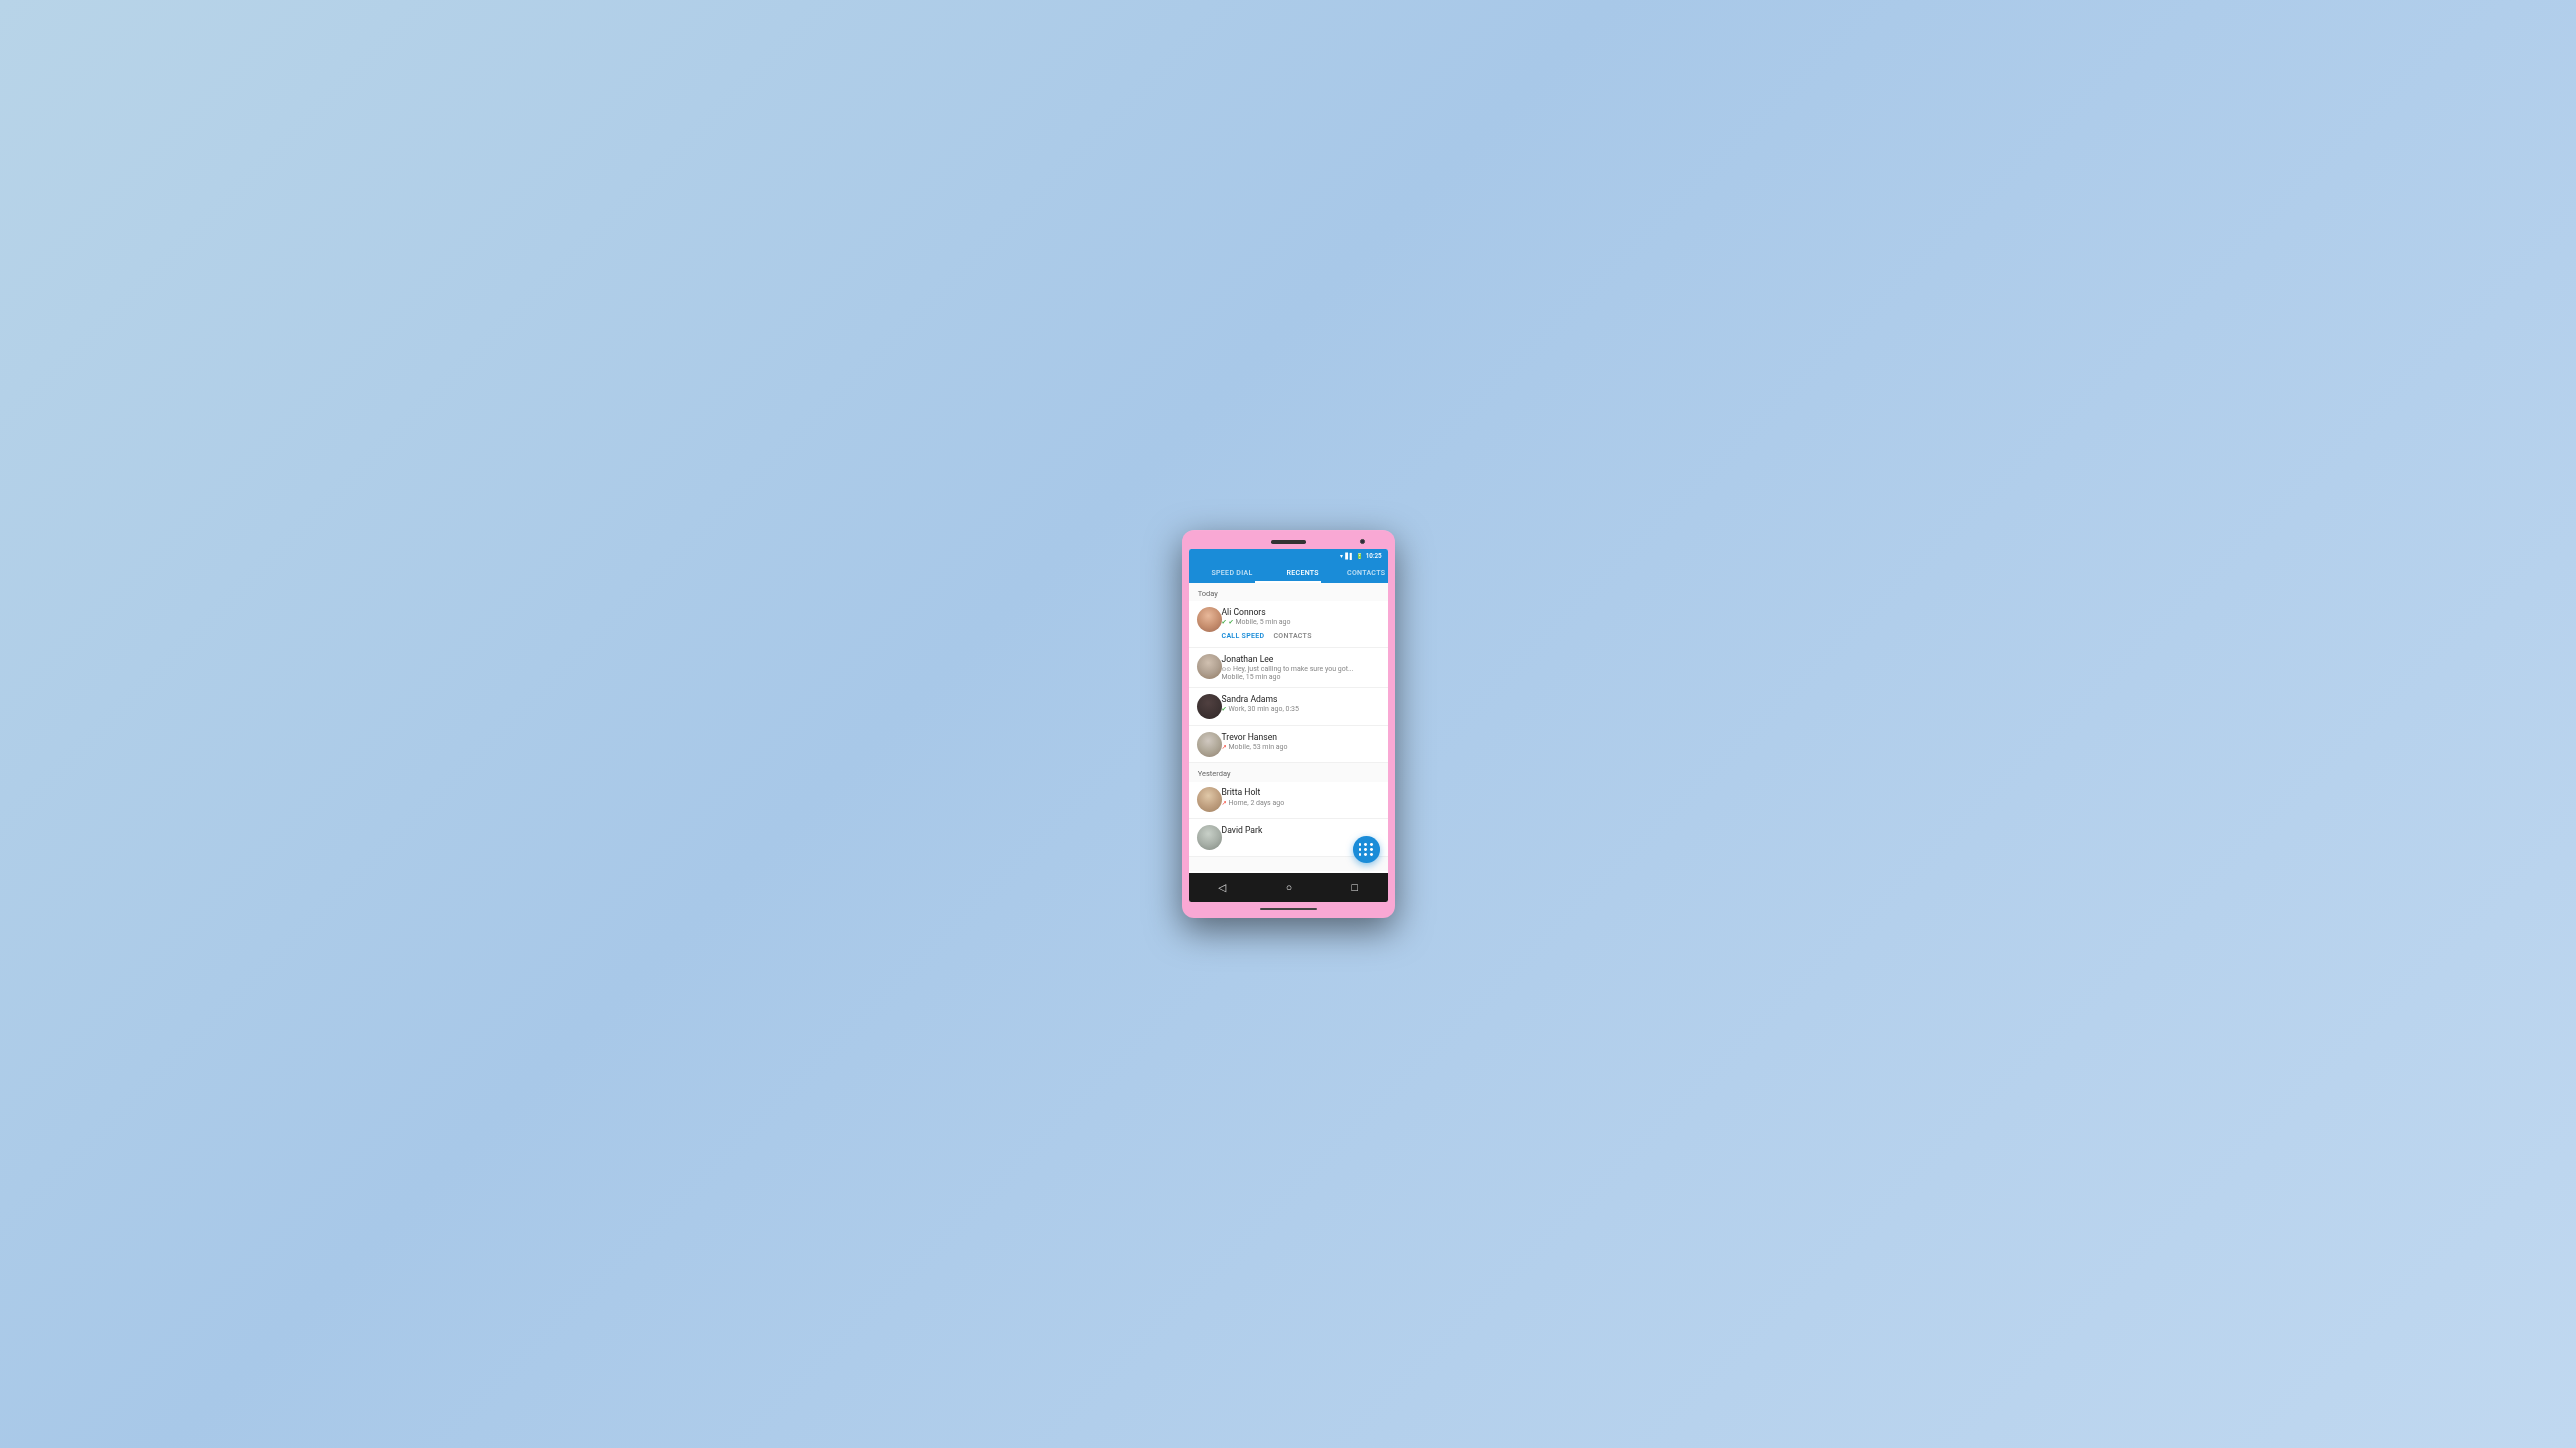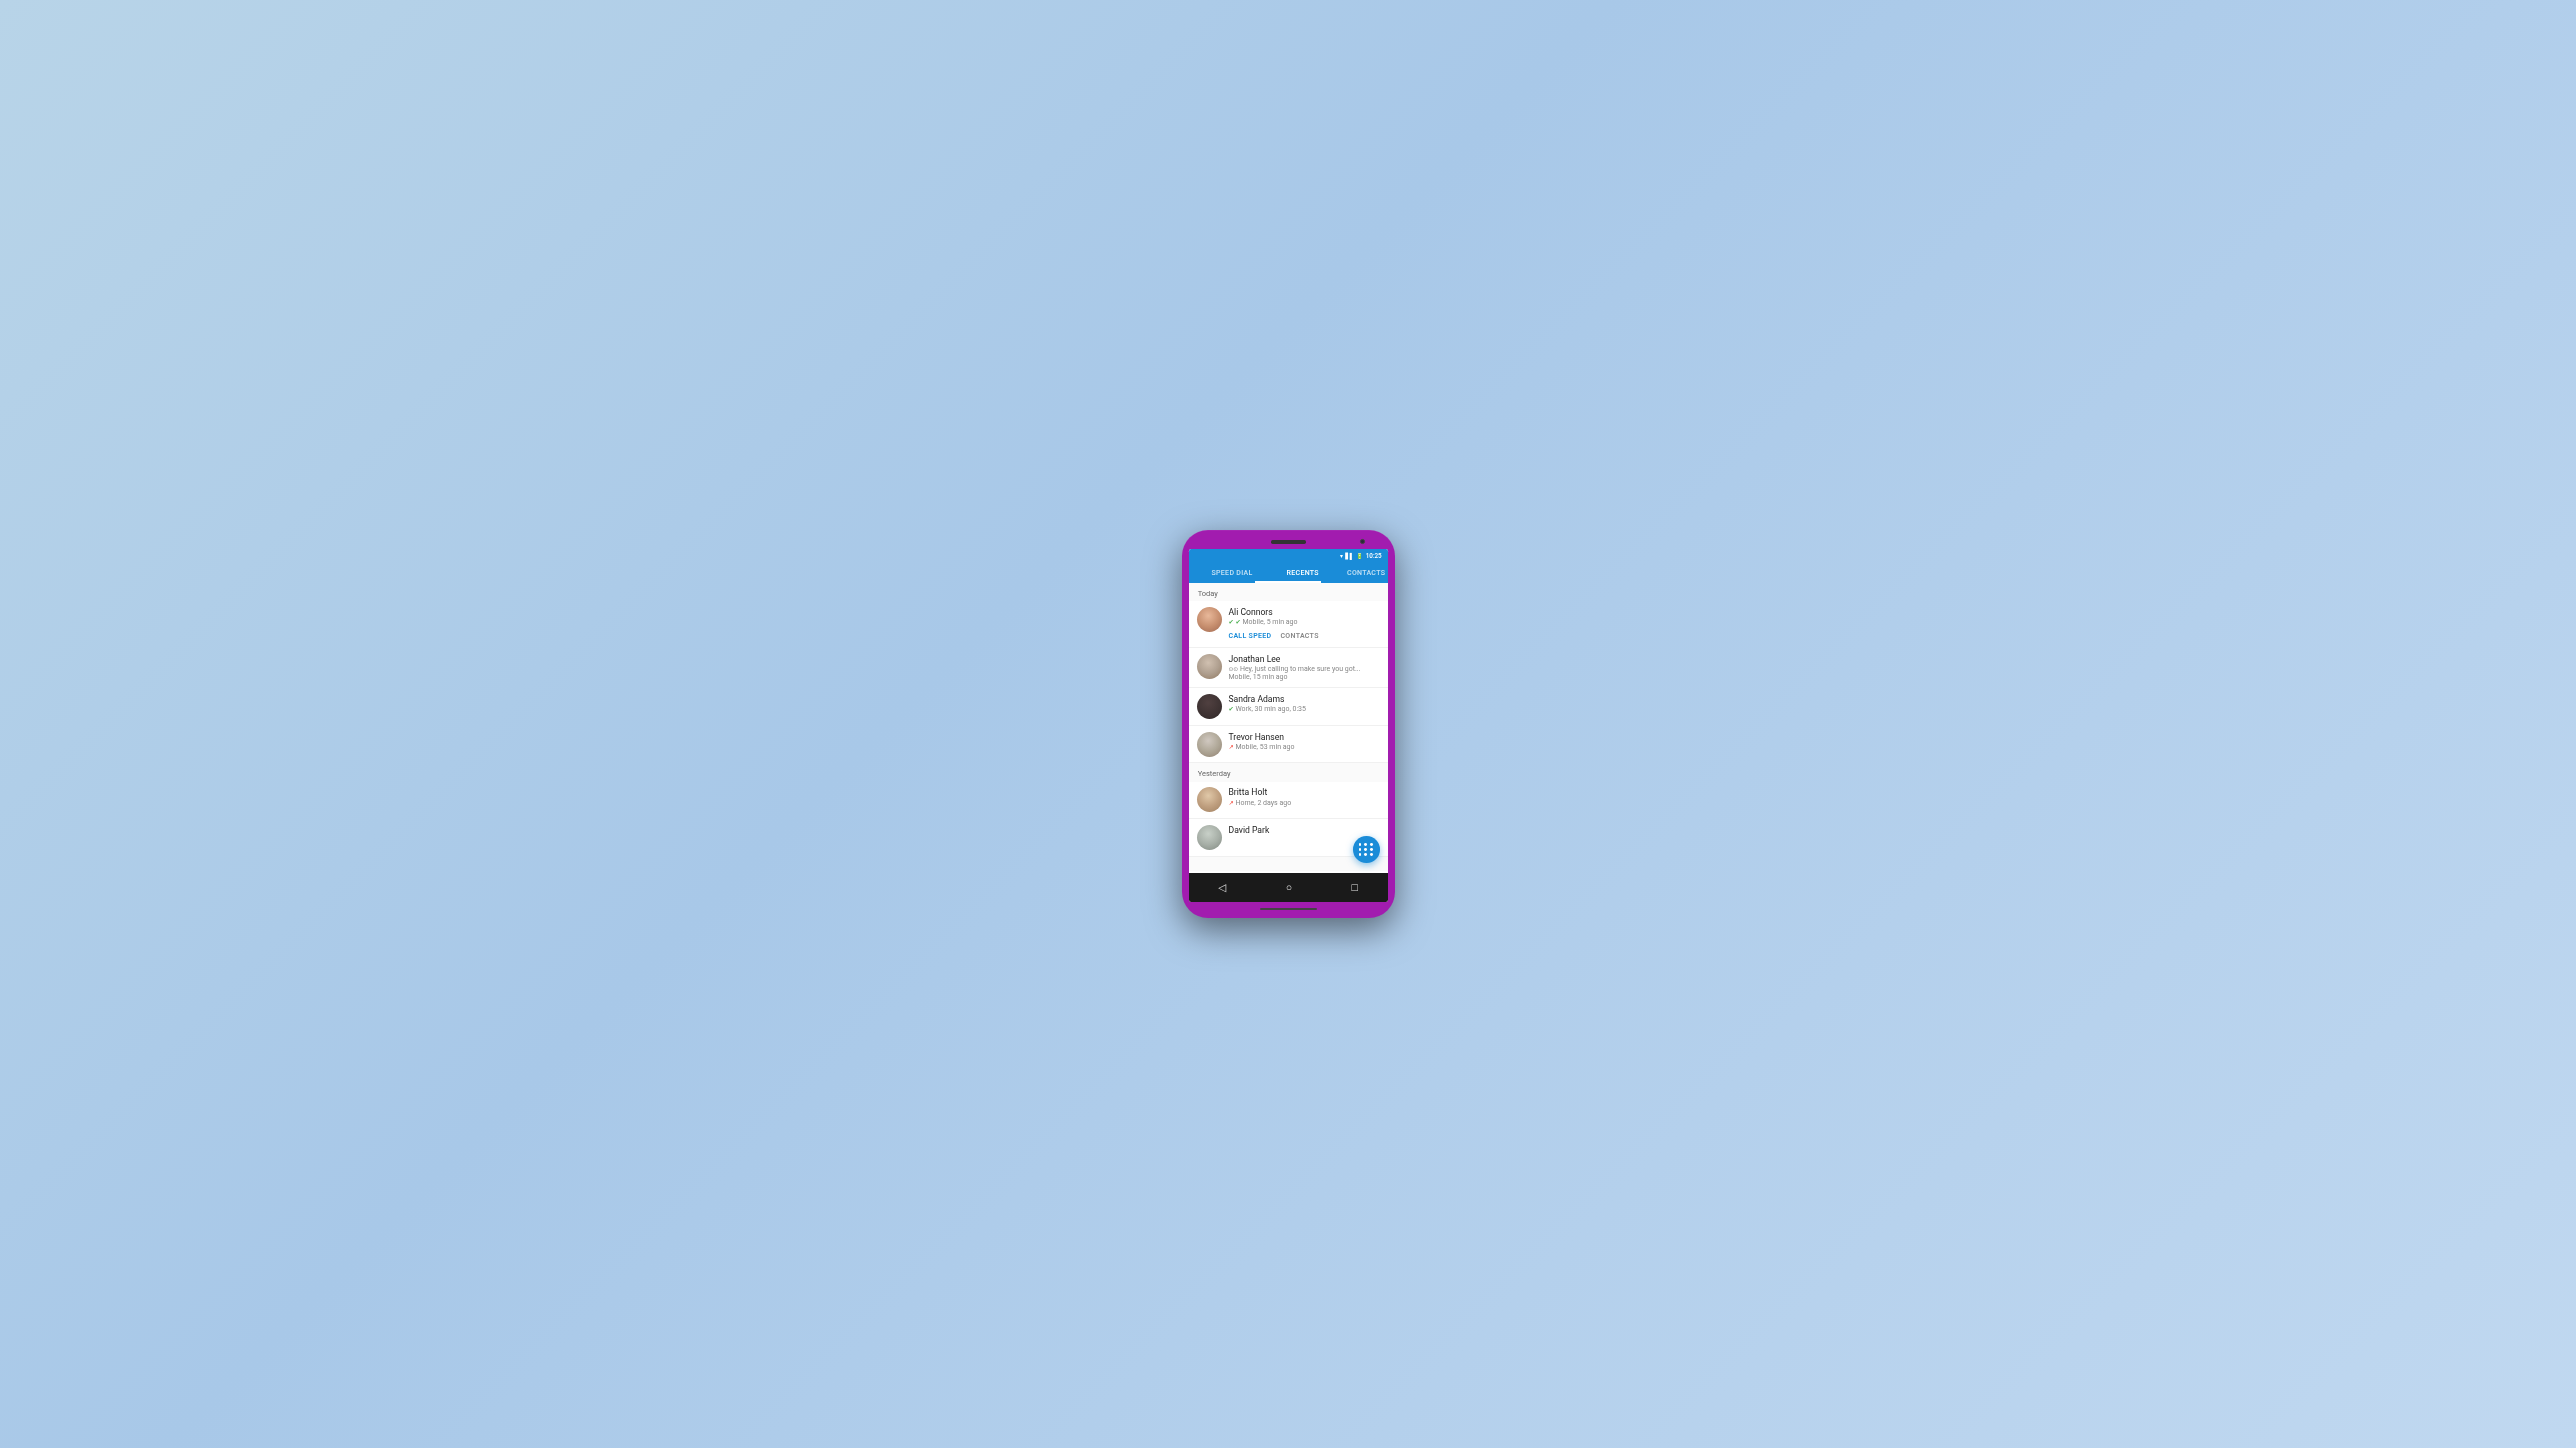--- a/index.html
+++ b/index.html
@@ -8,22 +8,22 @@
       background: linear-gradient(135deg, #b8d4e8 0%, #a8c8e8 40%, #c0d8f0 100%);
       display: flex;
       justify-content: center;
       align-items: center;
       min-height: 100vh;
       font-family: 'Roboto', Arial, sans-serif;
     }
 
     .phone-outer {
       width: 213px;
-      background: #a21caf;
-      border-radius: 26px;
+      background: #f9a8d4;
+      border-radius: 12px;
       padding: 10.4px 7px 8px;
       box-shadow: 0 11.5px 35px rgba(0,0,0,0.5), inset 0 0.6px 0 rgba(255,255,255,0.1);
       position: relative;
     }
 
     .phone-top-bar {
       display: flex;
       justify-content: center;
       align-items: center;
       margin-bottom: 5.8px;
@@ -126,21 +126,20 @@
       font-size: 7.5px;
       color: #666;
     }
 
     
     .contact-item {
       background: #fff;
       padding: 5.8px 8px;
       display: flex;
       align-items: flex-start;
-      gap: 7px;
       border-bottom: 0.6px solid #f0f0f0;
       cursor: pointer;
       position: relative;
     }
 
     .contact-item.expanded {
       padding-bottom: 2.3px;
     }
 
     .avatar {

